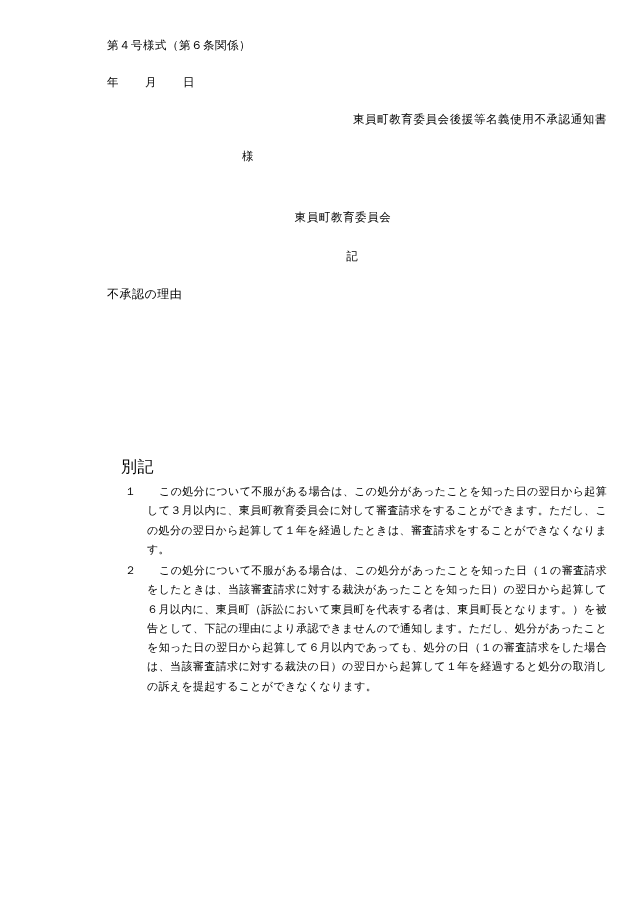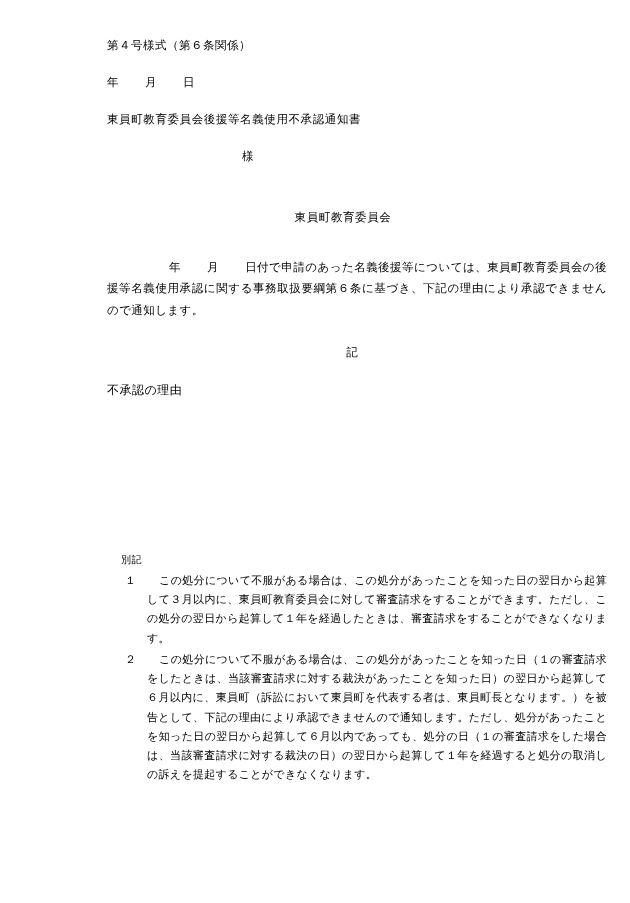--- a/index.html
+++ b/index.html
@@ -33,21 +33,21 @@
     font-size: 11.5px;
     padding-right: 42px;
     letter-spacing: 0.5px;
   }
   .date-line .sp {
     display: inline-block;
     width: 26px;
   }
   .doc-title {
     margin-top: 22px;
-    text-align: left;
+    text-align: right;
     font-size: 11.5px;
     letter-spacing: 0.6px;
   }
   .addressee {
     margin-top: 22px;
     font-size: 11.5px;
     padding-left: 135px;
     letter-spacing: 0.5px;
   }
   .issuer {
@@ -84,21 +84,21 @@
     letter-spacing: 0.5px;
   }
   .reason-blank {
     height: 148px;
   }
   .appendix {
     margin-top: 6px;
     padding-left: 14px;
   }
   .appendix-title {
-    font-size: 10px;
+    font-size: 16px;
     letter-spacing: 0.5px;
     margin-bottom: 4px;
   }
   .appendix-item {
     display: flex;
     font-size: 11px;
     line-height: 1.75;
     margin-bottom: 2px;
   }
   .appendix-num {
@@ -126,23 +126,20 @@
   <div class="date-line">
     <span>年</span><span class="sp"></span><span>月</span><span class="sp"></span><span>日</span>
   </div>
 
   <div class="doc-title">東員町教育委員会後援等名義使用不承認通知書</div>
 
   <div class="addressee">様</div>
 
   <div class="issuer">東員町教育委員会</div>
 
-  <div class="body-para">
-    <span class="indent"></span><span>年</span><span class="sp"></span><span>月</span><span class="sp"></span><span>日付で申請のあった名義後援等については、東員町教育委員会の後援等</span><span>名義使用承認に関する事務取扱要綱第６条に基づき、下記の理由により承認できませんので通知します。</span>
-  </div>
 
   <div class="ki">記</div>
 
   <div class="reason-label">不承認の理由</div>
 
   <div class="reason-blank"></div>
 
   <div class="appendix">
     <div class="appendix-title">別記</div>
 

